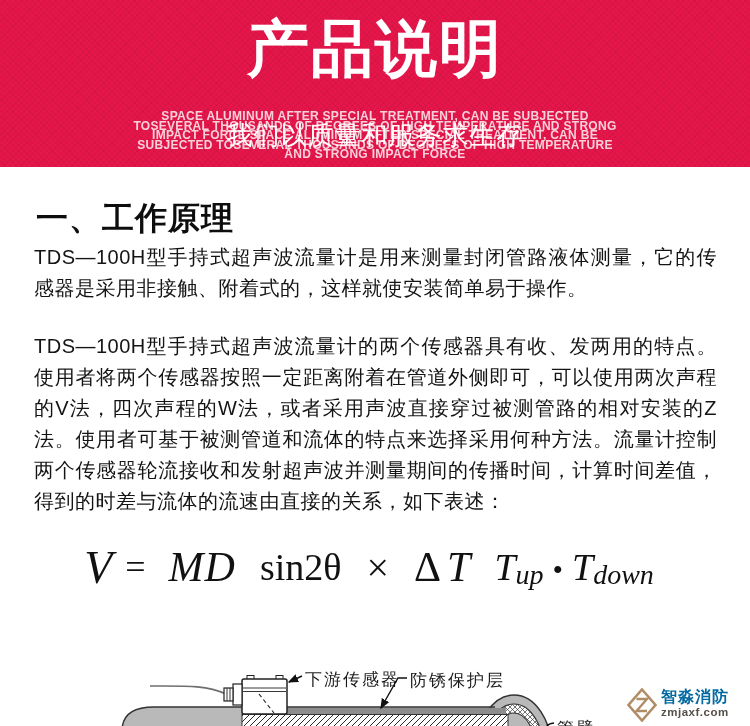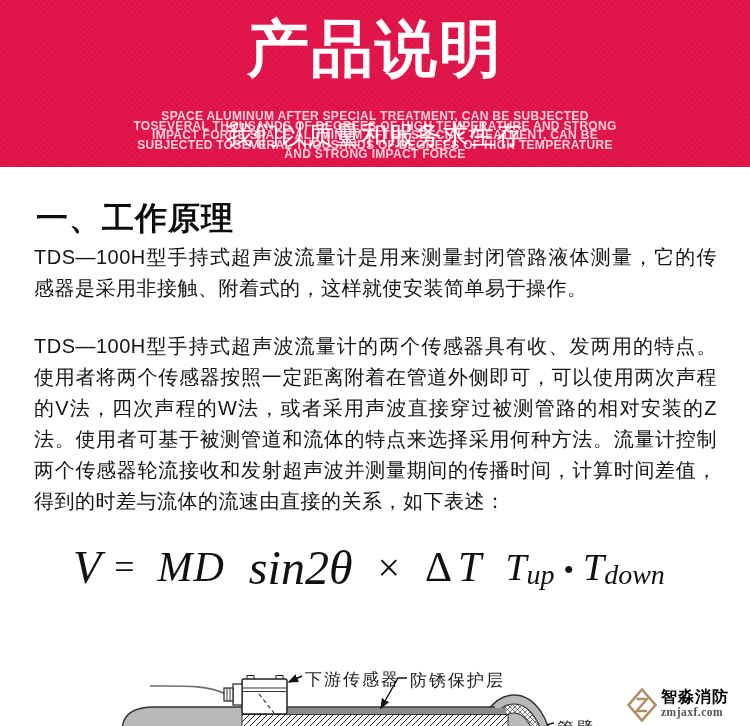--- a/index.html
+++ b/index.html
@@ -63,21 +63,21 @@
   }
   .formula .v { font-size: 46px; font-style: italic; padding-right: 2px; }
   .formula .eq { font-size: 36px; }
   .formula .times { font-size: 40px; padding: 0 2px; }
   .frac { display: inline-flex; align-items: center; }
   .frac .num, .frac .den {
     padding: 0 12px; display: flex; align-items: baseline; justify-content: center;
   }
   .frac .bar { align-self: stretch; height: 3px; background: #111; margin: 5px 0 4px 0; }
   .frac-1 .num { font-size: 42px; font-style: italic; letter-spacing: 1px; }
-  .frac-1 .den { font-size: 48px; font-style: italic; }
+  .frac-1 .den { font-size: 38px; }
   .frac-2 .num { font-size: 42px; }
   .frac-2 .num .t-it { font-style: italic; margin-left: 6px; }
   .frac-2 .den { font-size: 38px; }
   .frac-2 .den .t-it { font-style: italic; }
   .frac-2 .den sub { font-size: 28px; font-style: italic; line-height: 1; transform: translateY(4px); display: inline-block; }
   .frac-2 .den .dot { font-size: 30px; margin: 0 9px; }
 
   
   .diagram { position: absolute; left: 0; top: 652px; width: 602px; height: 81px; }
   .diagram svg { position: absolute; left: 0; top: 0; }
@@ -88,23 +88,23 @@
   .lbl-sensor { left: 305px; top: 16px; }
   .lbl-rust   { left: 410px; top: 17px; }
   .lbl-wall   { left: 557px; top: 65px; }
 
   
   .watermark {
     position: absolute; left: 627px; top: 688px;
     display: flex; align-items: flex-start; gap: 4px;
   }
   .wm-text { display: flex; flex-direction: column; }
-  .wm-brand { font-size: 16px; font-weight: 700; color: #000000; letter-spacing: 1px; line-height: 18px; }
+  .wm-brand { font-size: 16px; font-weight: 700; color: #0369a1; letter-spacing: 1px; line-height: 18px; }
   .wm-site  { font-size: 11.5px; font-weight: 700; color: #55504a; letter-spacing: 0.5px; line-height: 13px;
-              font-family: Liberation Serif, serif; }
+              font-family: Liberation Sans, sans-serif; }
 </style>
 </head>
 <body>
 
 <div class="page">
 
   <header class="banner">
     <div class="banner-title">产品说明</div>
     <div class="banner-subtitle">我们以质量和服务求生存</div>
     <div class="banner-tagline">SPACE ALUMINUM AFTER SPECIAL TREATMENT, CAN BE SUBJECTED TOSEVERAL THOUSANDS OF DEGREES OF HIGH TEMPERATURE AND STRONG IMPACT FORCE SPACE ALUMINUM AFTER SPECIAL TREATMENT, CAN BE SUBJECTED TOSEVERAL THOUSANDS OF DEGREES OF HIGH TEMPERATURE AND STRONG IMPACT FORCE</div>

